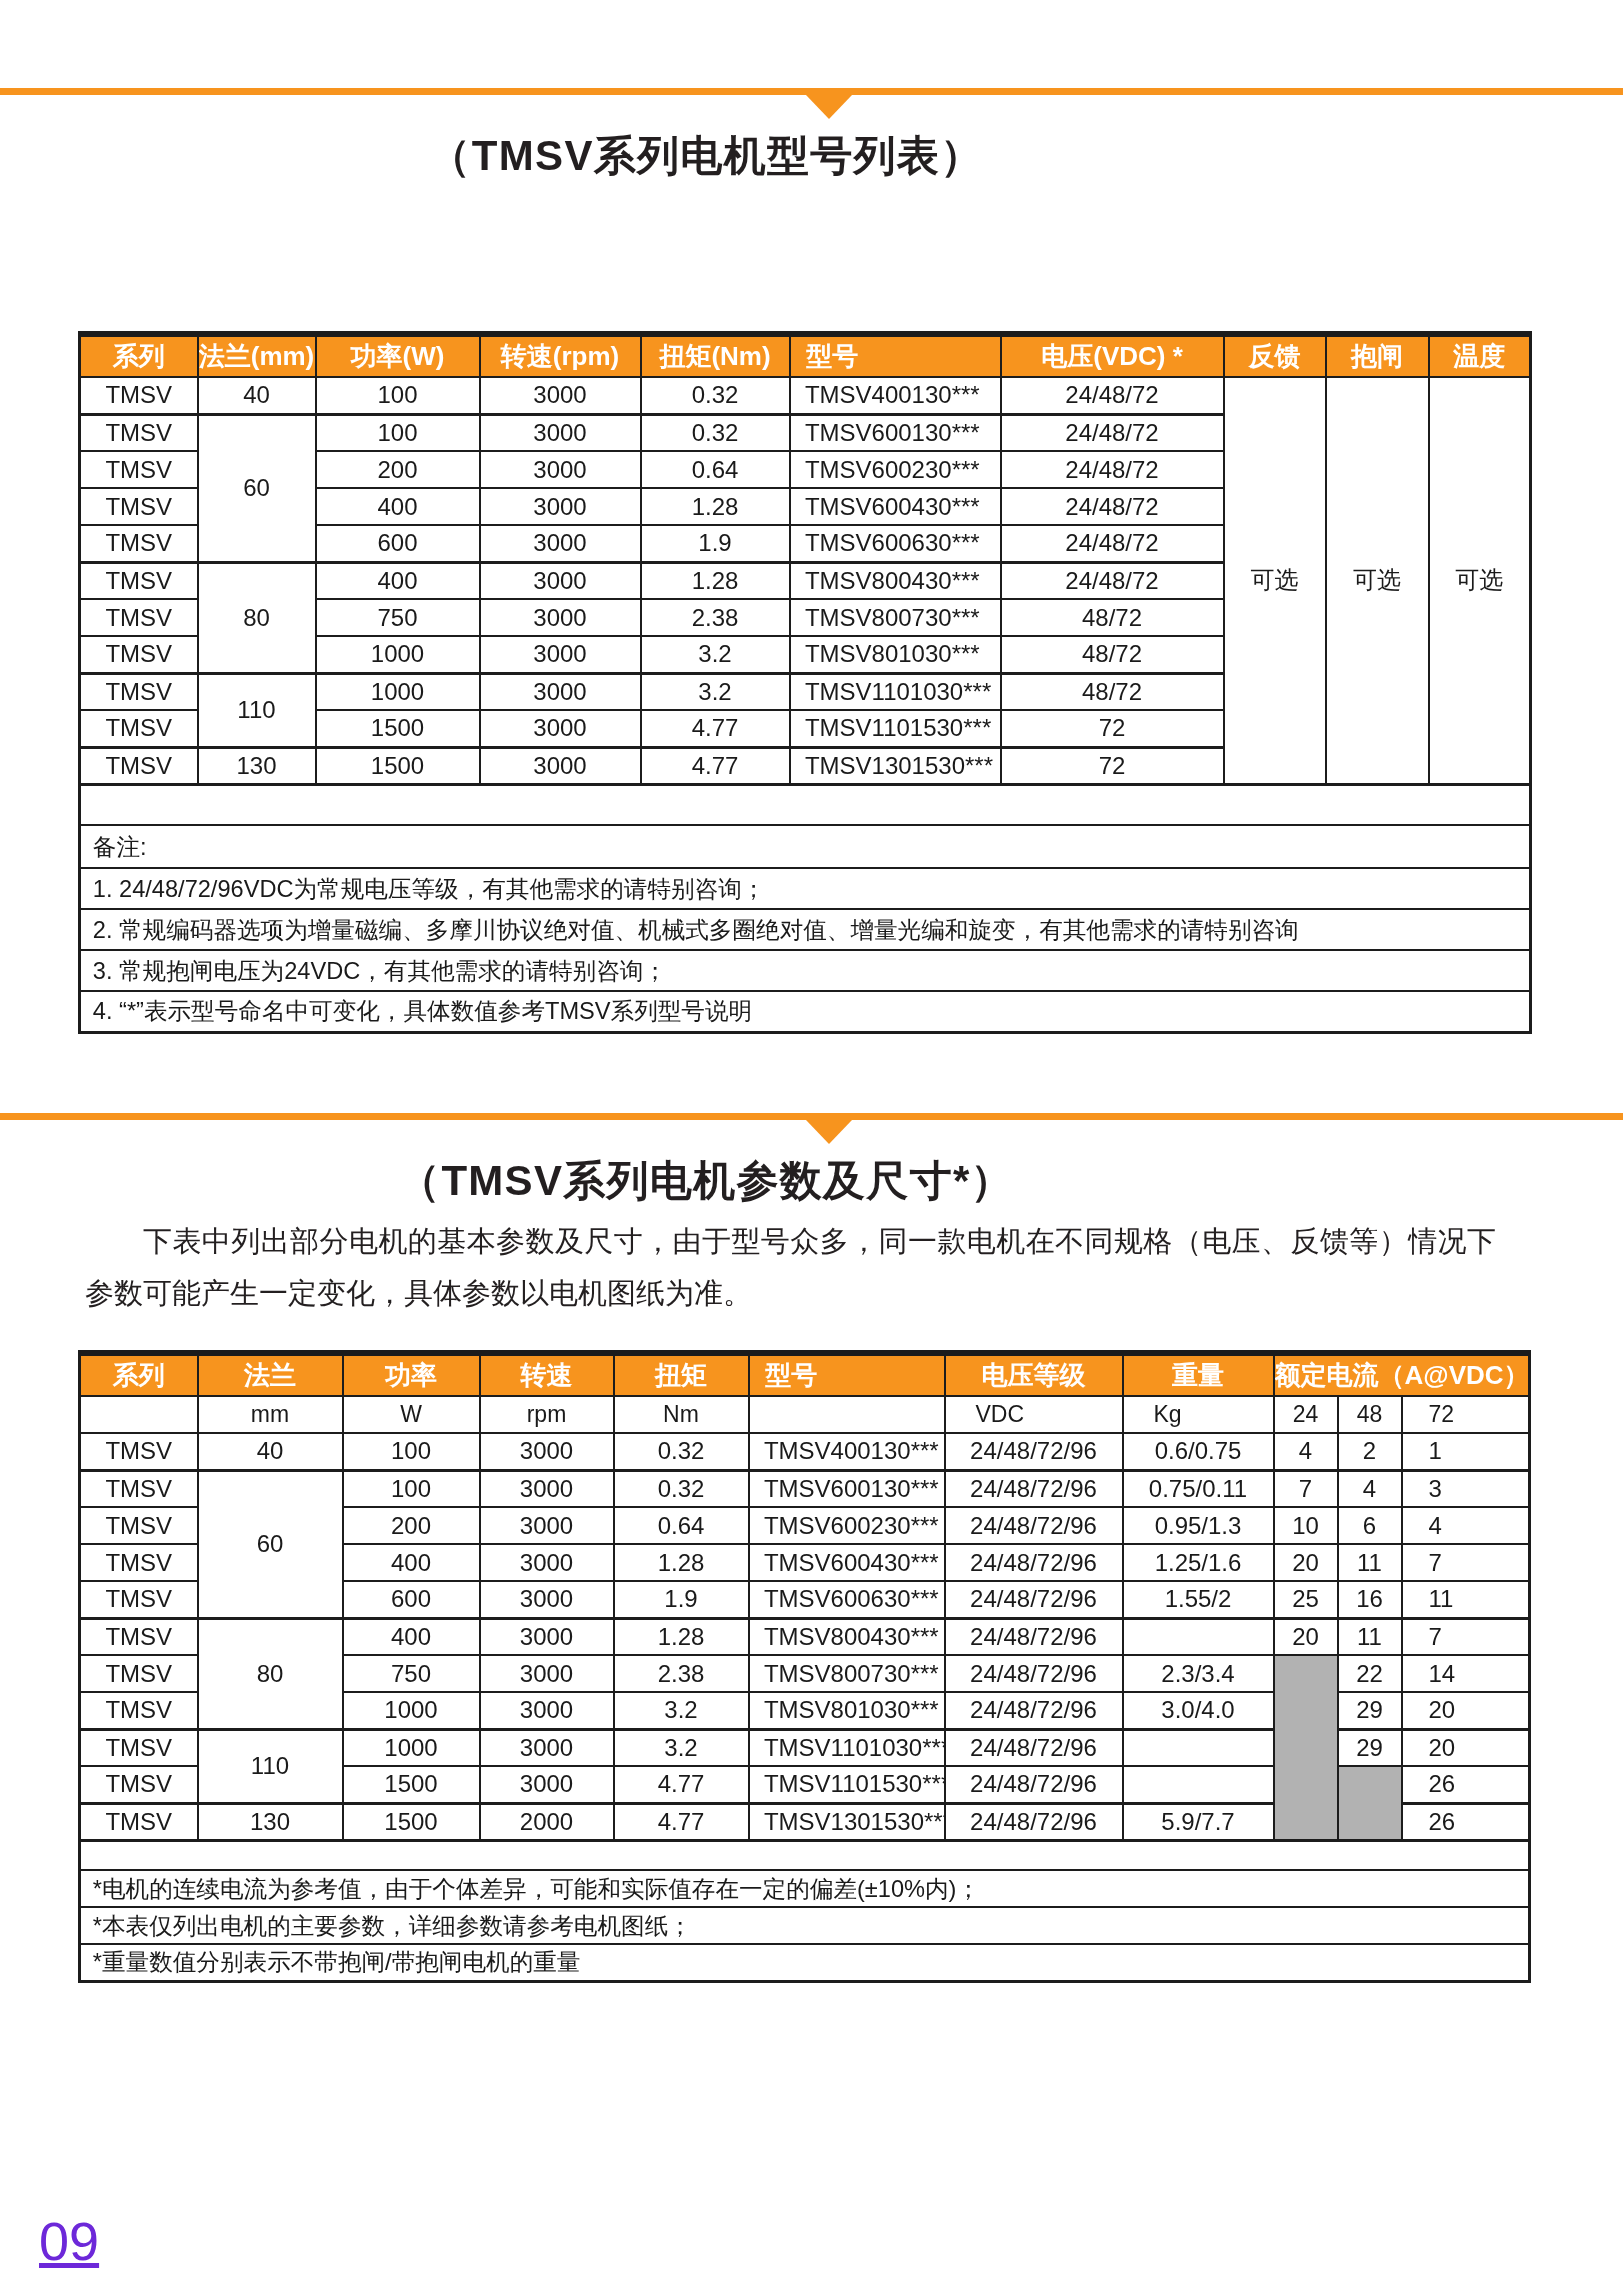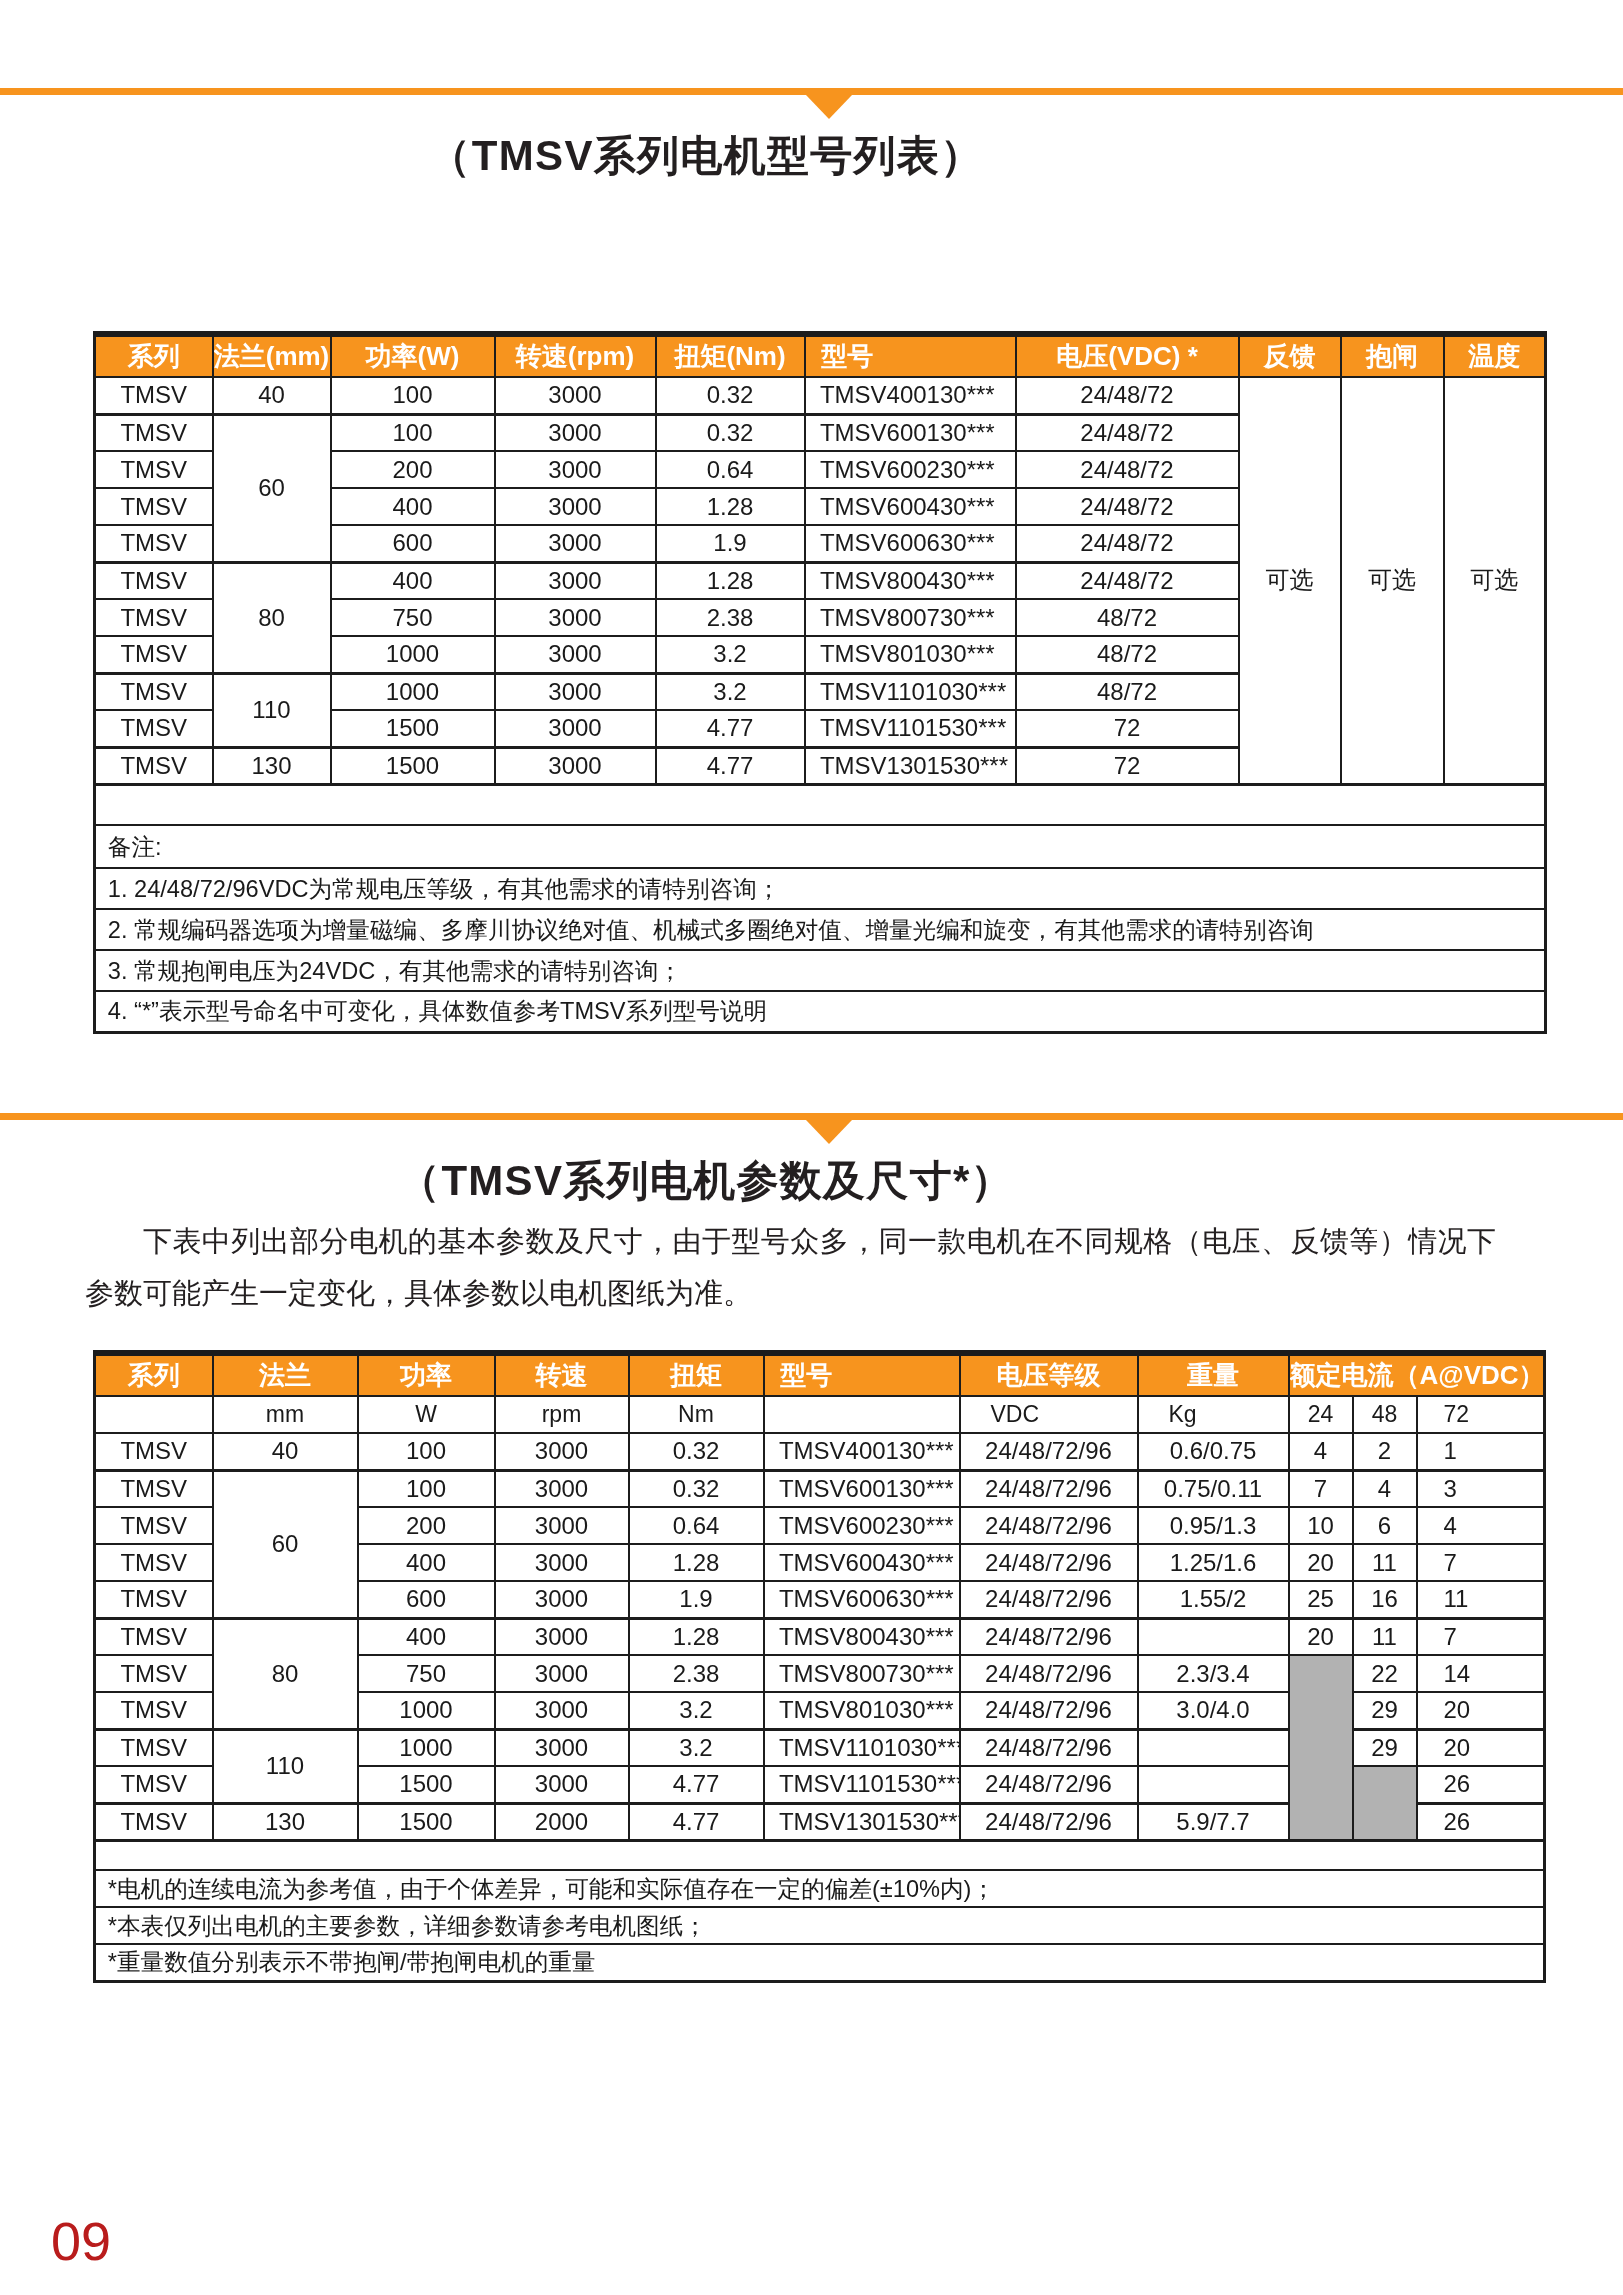--- a/index.html
+++ b/index.html
@@ -30,21 +30,21 @@
   
   .intro{
     position:absolute;left:85px;width:1411px;margin:0;
     font-size:29px;line-height:52px;text-align:justify;text-indent:58px;color:#231f20;
   }
   #intro1{top:199px;}
   #intro2{top:1215px;}
 
   
   table{
-    position:absolute;left:93px;border-collapse:collapse;table-layout:fixed;
+    position:absolute;left:78px;border-collapse:collapse;table-layout:fixed;
     border:3.9px solid #1c1c1c;border-top-width:6.5px;background:#fff;
   }
   #table1{top:331px;width:1450px;}
   #table2{top:1350px;width:1453px;}
   td,th{
     border:2px solid #1c1c1c;padding:0;text-align:center;
     font-size:24px;color:#1a1a1a;overflow:hidden;white-space:nowrap;
   }
   th{background:#F7941E;color:#ffffff;font-weight:700;font-size:26px;}
   .th-model{text-align:left;padding-left:15.7px;}
@@ -63,21 +63,21 @@
   #table1 tr.note{height:41px;}
 
   .t2-head tr{height:43px;}
   #table2 tr.unit{height:37px;}
   #table2 tr.unit td{font-size:23px;}
   #table2 tr.data{height:37px;}
   #table2 tr.empty{height:30px;}
   #table2 tr.note{height:37px;}
 
   
-  .pagenum{position:absolute;left:51px;top:2210px;font-size:54px;color:#b91c1c;}
+  .pagenum{position:absolute;left:39px;top:2210px;font-size:54px;color:#6d28d9;text-decoration:underline;}
 </style>
 </head>
 <body>
 
 <div id="page">
 
   <div class="divider" id="div1">
     <div class="tri"></div>
   </div>
 

